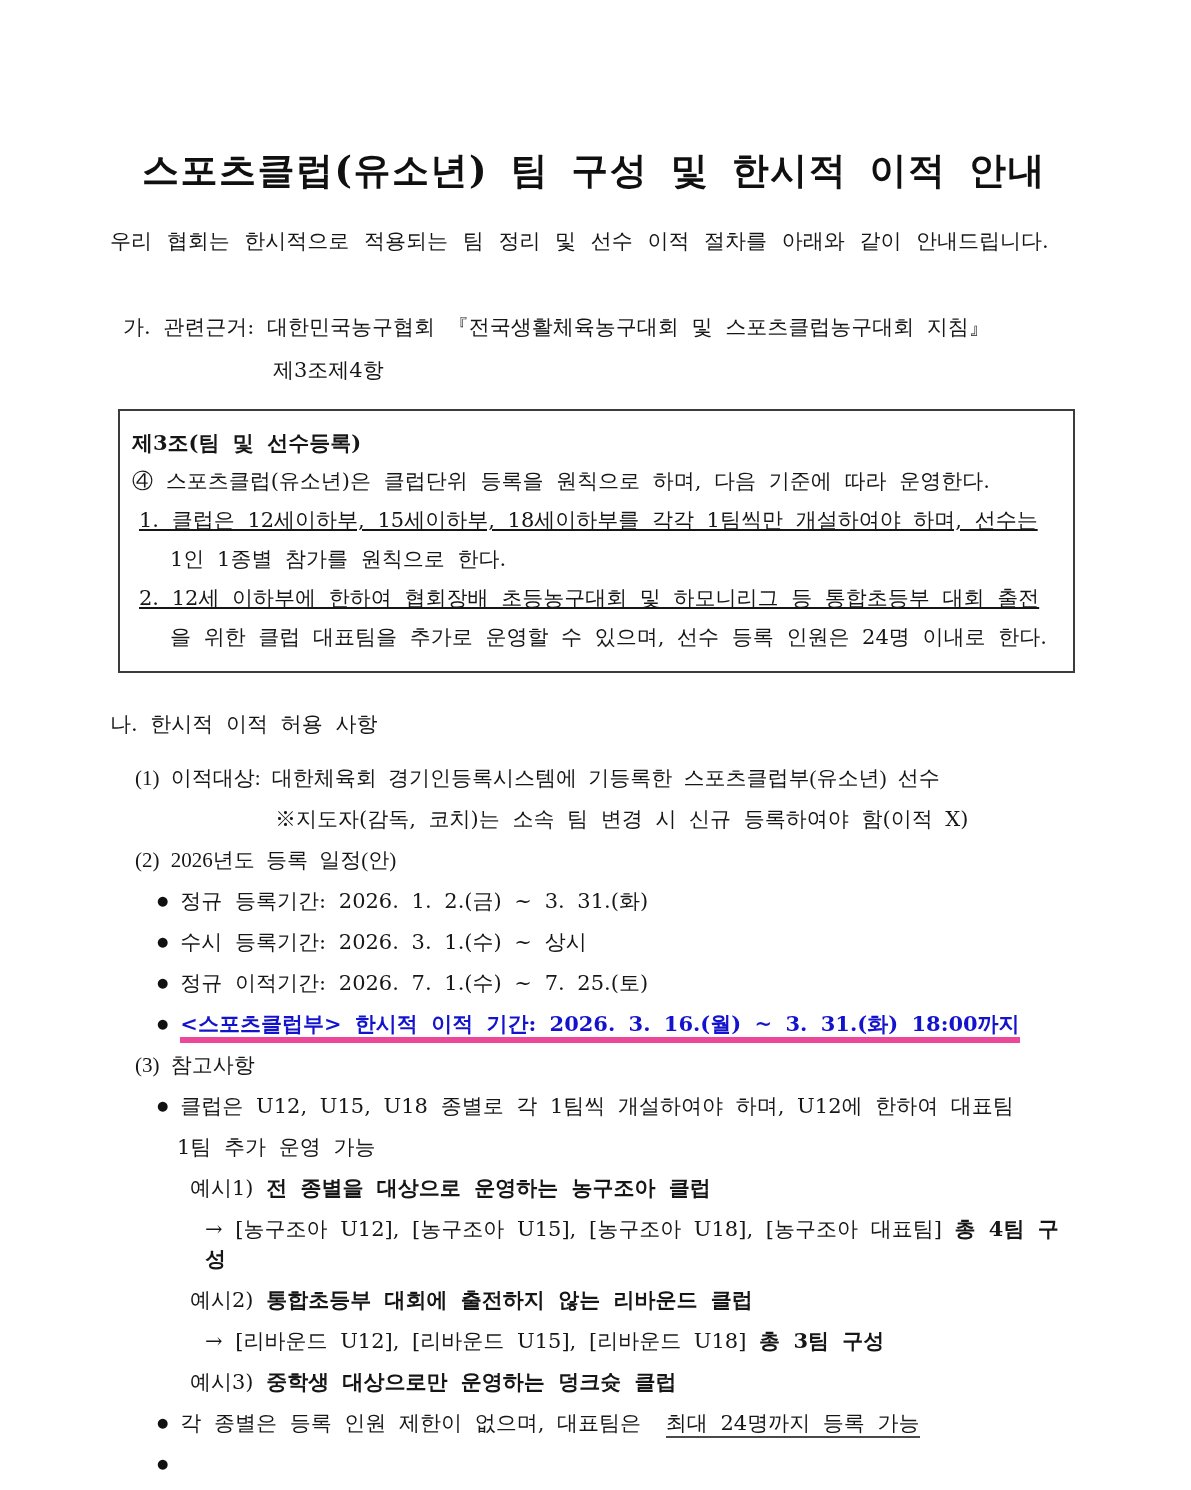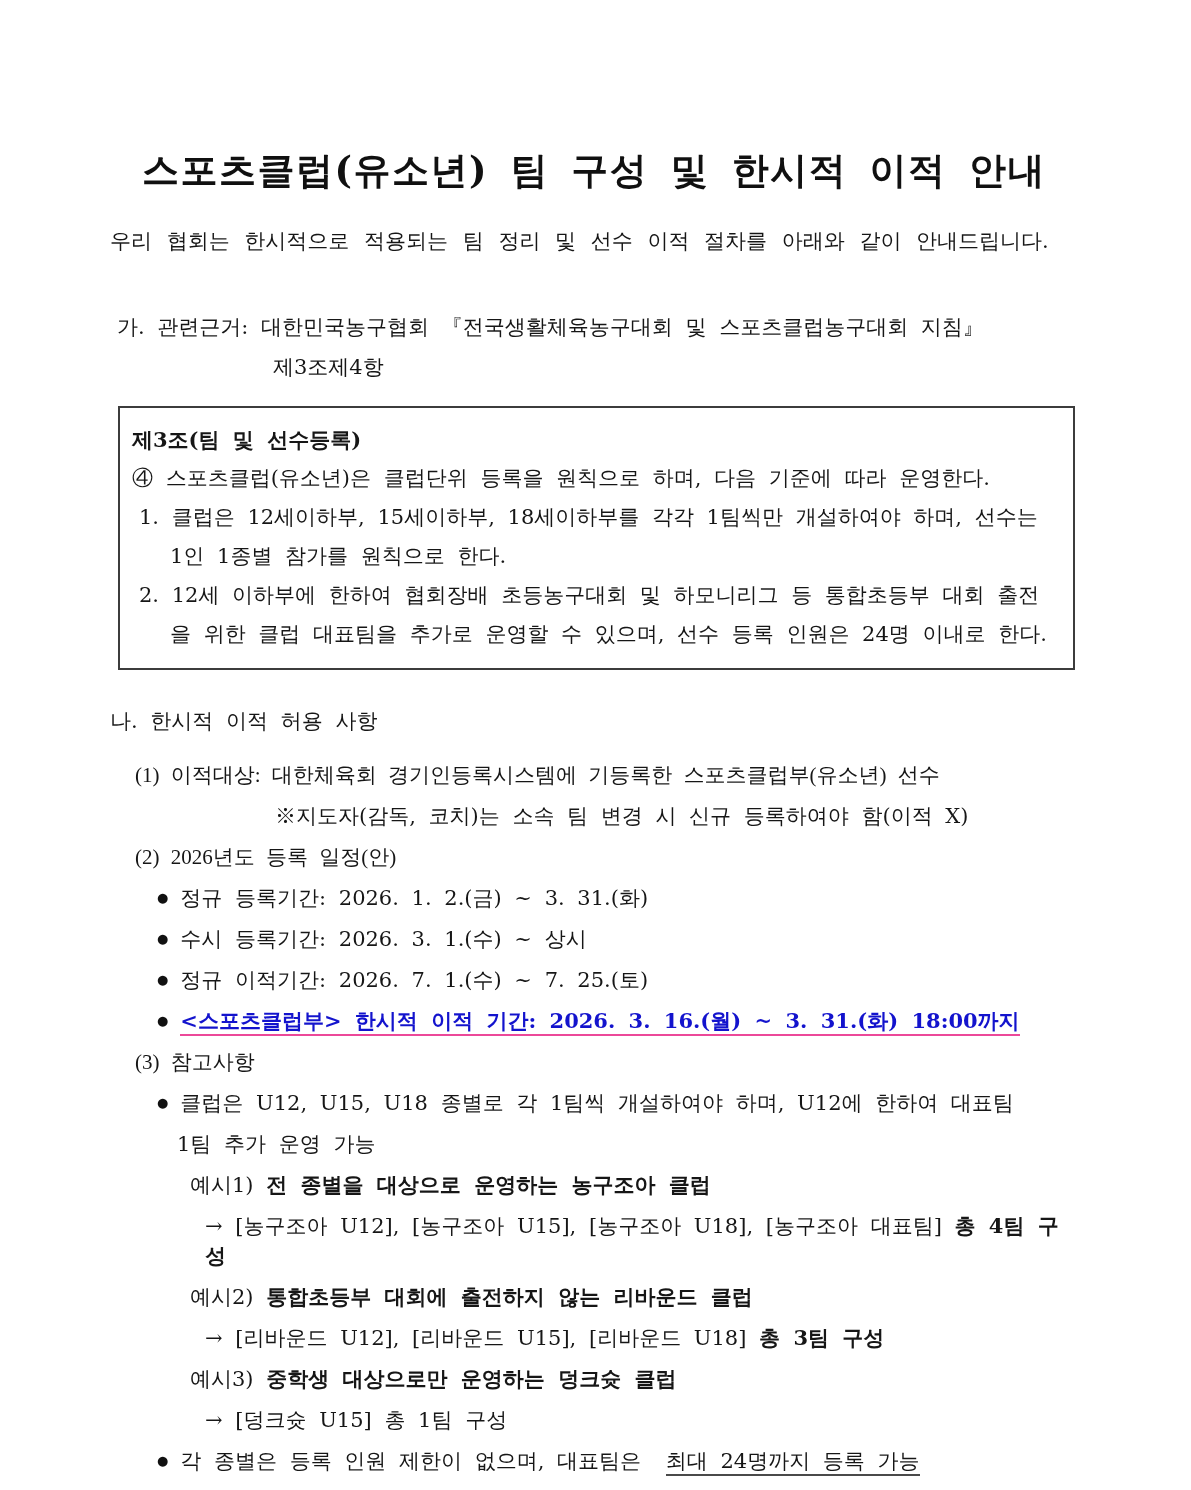--- a/index.html
+++ b/index.html
@@ -23,33 +23,33 @@
     letter-spacing: 1.5px;
     word-spacing: 8px;
     color: #101010;
   }
   .intro {
     margin: 30px 0 0;
     line-height: 30px;
     word-spacing: 8px;
   }
   .sec-ga { margin-top: 56px; }
-  .ga1 { margin: 7px; line-height: 30px; word-spacing: 6px; }
+  .ga1 { margin: 13px; line-height: 30px; word-spacing: 6px; }
   .ga2 { margin: 10px 0 0 163px; line-height: 30px; }
 
   .rule-box {
     margin: 24px 0 14px 8px;
     width: 957px;
     box-sizing: border-box;
     border: 2px solid #3c3c3c;
     padding: 12px 10px 14px 12px;
   }
   .rule-box p { margin: 0; line-height: 39px; word-spacing: 6px; }
   .rb-head { font-weight: 700; }
-  .rb-num  { padding-left: 7px; }
+  .rb-num  { padding-left: 7px; text-decoration: underline; }
   .rb-cont { padding-left: 38px; }
 
   .sec-na { margin-top: 36px; }
   .sec-na p { margin: 0 0 11px; line-height: 30px; word-spacing: 6px; }
   .gap-lg  { margin-bottom: 24px !important; }
   .l-item  { padding-left: 25px; font-family: Liberation Serif, serif; }
   .l-note  { padding-left: 165px; }
   .l-bullet{ padding-left: 47px; }
   .l-cont  { padding-left: 67px; }
   .l-ex    { padding-left: 80px; }
@@ -58,21 +58,21 @@
     display: inline-block;
     font-size: 13px;
     vertical-align: 3px;
     margin-right: 12px;
     color: #111;
   }
   strong { font-weight: 700; text-align: right; }
   .hl {
     color: var(--hl-blue, #1313cd);
     font-weight: 700;
-    border-bottom: 2px solid #ec4899;
+    border-bottom: 6px solid #ec4899;
     padding-bottom: 1px;
   }
   .ul-dark {
     border-bottom: 2px solid #4a4a4a;
     padding-bottom: 1px;
     margin-left: 12px;
   }
 </style>
 </head>
 <body>
@@ -115,19 +115,18 @@
     <p class="l-bullet"><span class="dot">●</span><span>클럽은 U12, U15, U18 종별로 각 1팀씩 개설하여야 하며, U12에 한하여 대표팀</span></p>
     <p class="l-cont">1팀 추가 운영 가능</p>
 
     <p class="l-ex"><span>예시1)</span> <strong>전 종별을 대상으로 운영하는 농구조아 클럽</strong></p>
     <p class="l-arrow"><span>→ [농구조아 U12], [농구조아 U15], [농구조아 U18], [농구조아 대표팀]</span> <strong>총 4팀 구성</strong></p>
 
     <p class="l-ex"><span>예시2)</span> <strong>통합초등부 대회에 출전하지 않는 리바운드 클럽</strong></p>
     <p class="l-arrow"><span>→ [리바운드 U12], [리바운드 U15], [리바운드 U18]</span> <strong>총 3팀 구성</strong></p>
 
     <p class="l-ex"><span>예시3)</span> <strong>중학생 대상으로만 운영하는 덩크슛 클럽</strong></p>
-    <p class="l-arrow"><span>→ [덩크슛 U15] 총 1팀 구성</span> <strong></strong></p>
 
     <p class="l-bullet"><span class="dot">●</span><span>각 종별은 등록 인원 제한이 없으며, 대표팀은</span> <span class="ul-dark">최대 24명까지 등록 가능</span></p>
     <p class="l-bullet"><span class="dot">●</span></p>
   </div>
 
 </div>
 
 </body></html>

